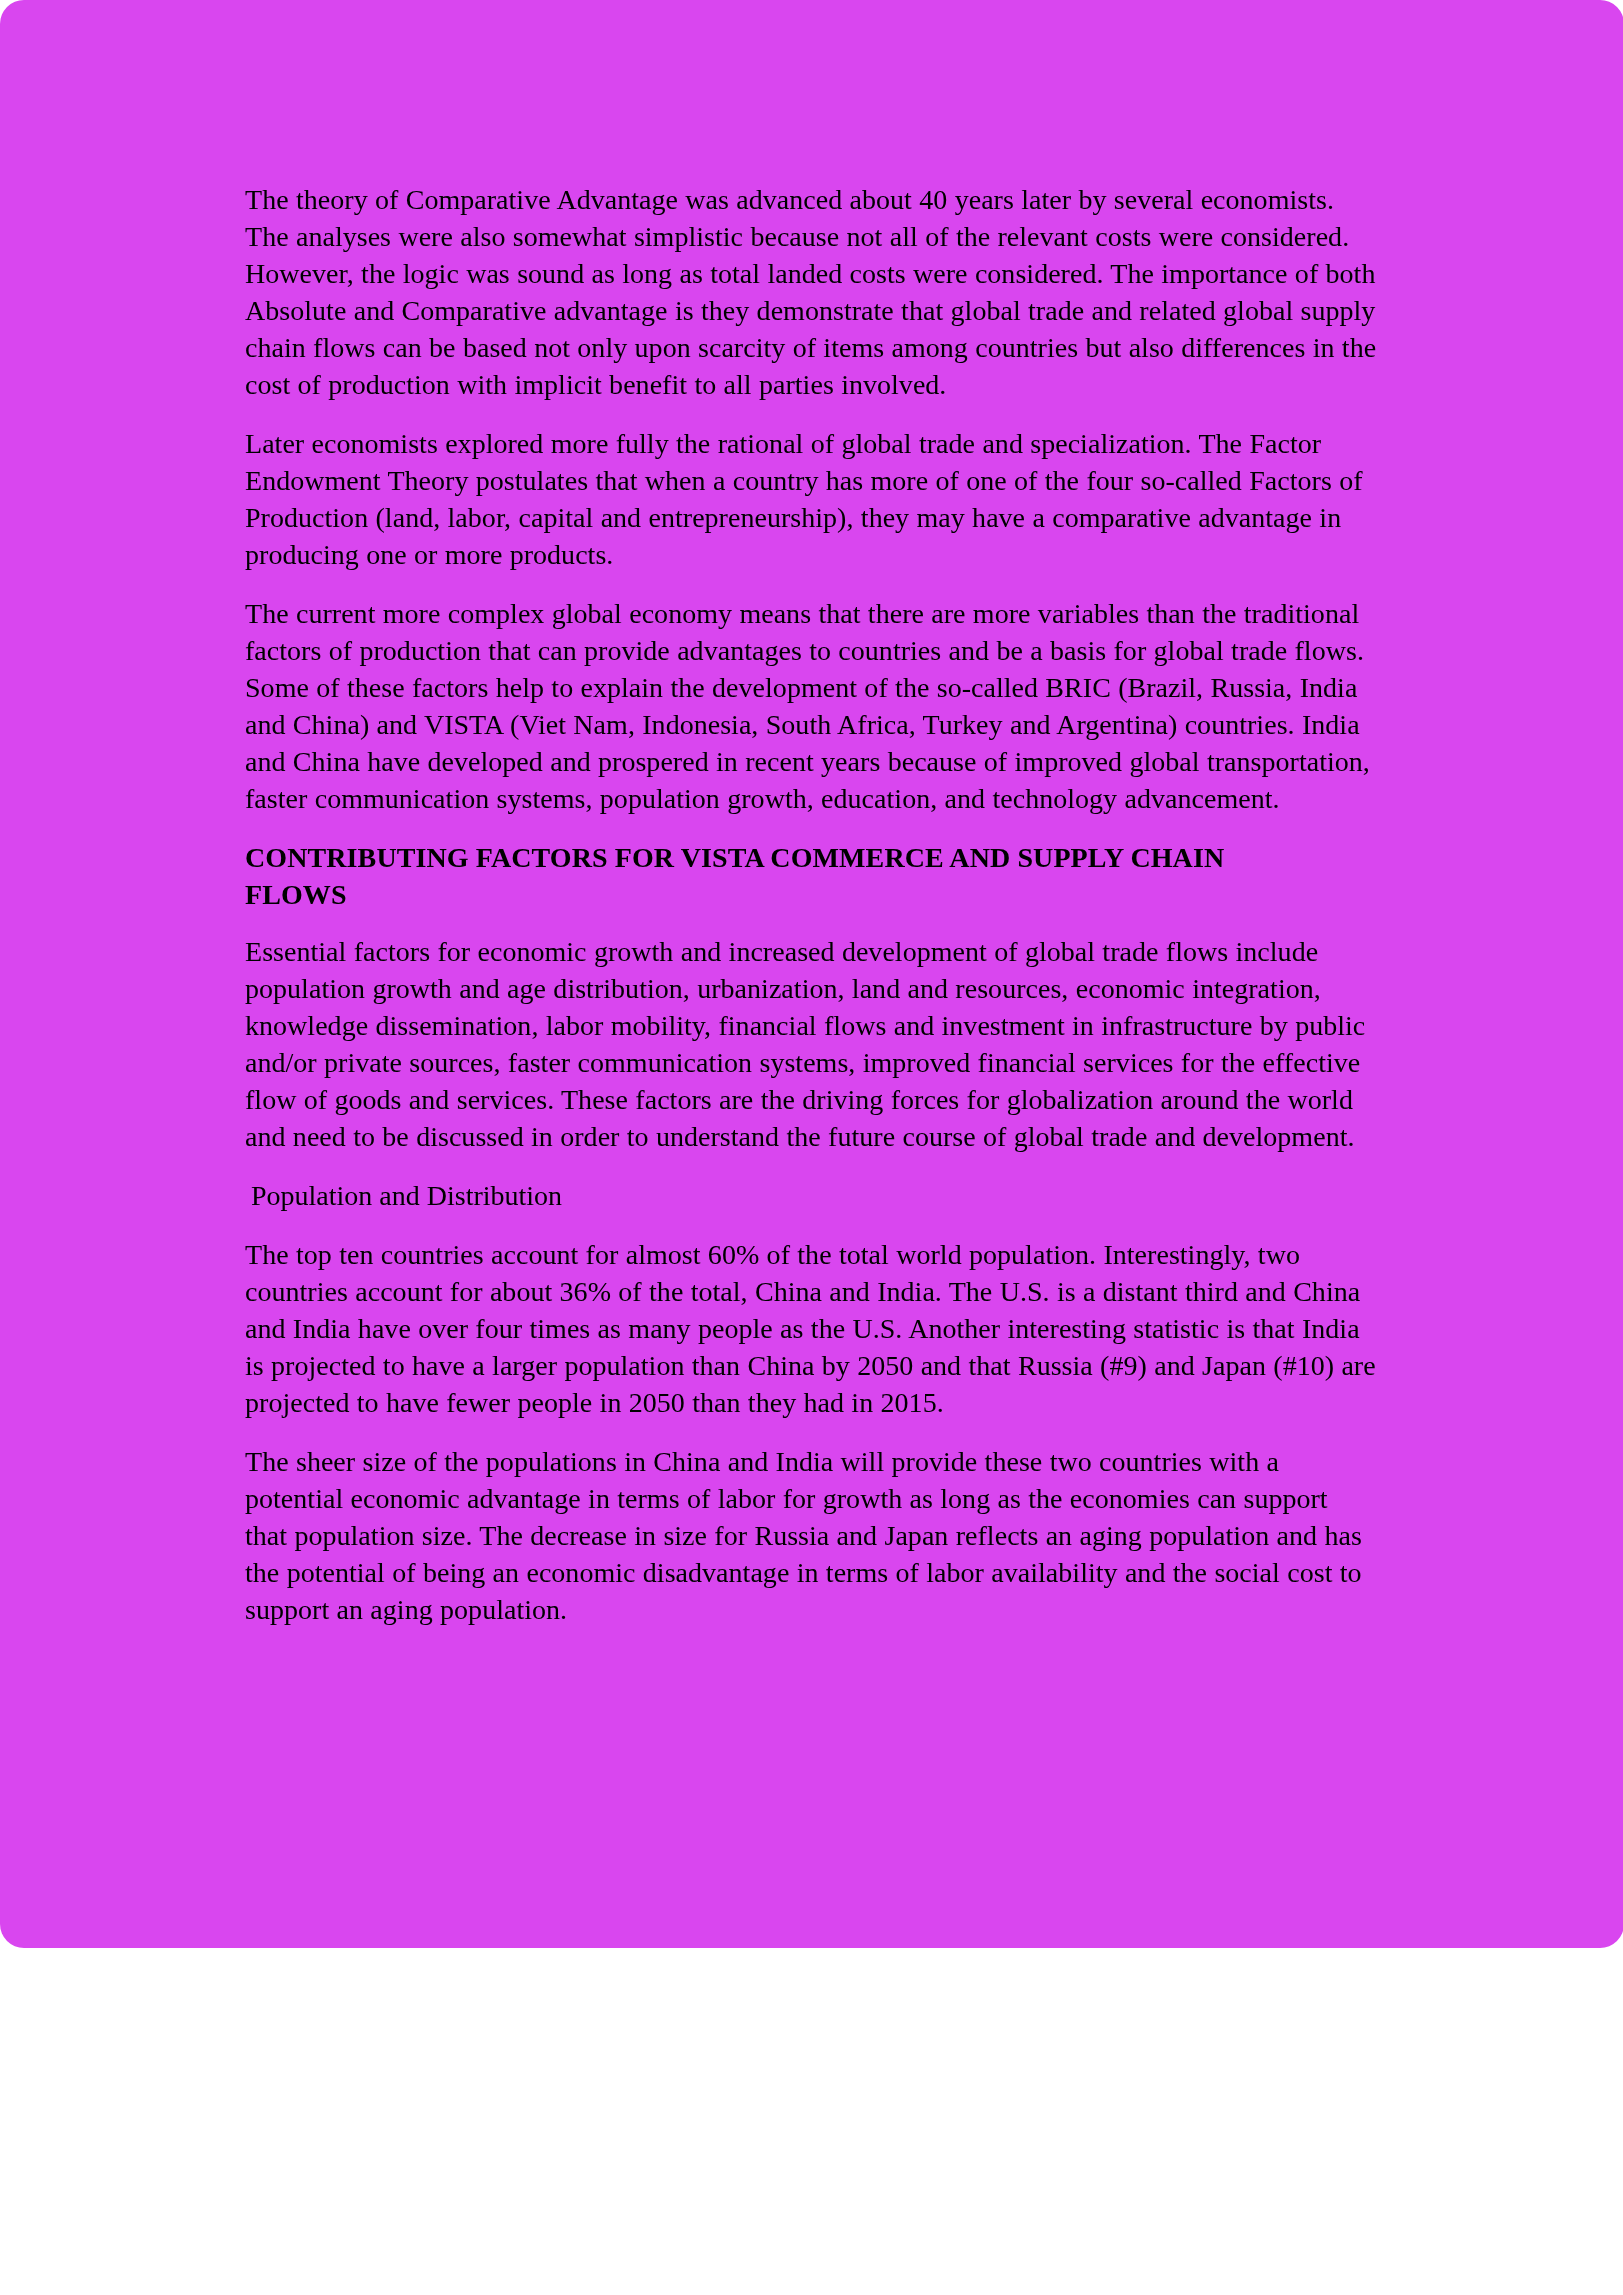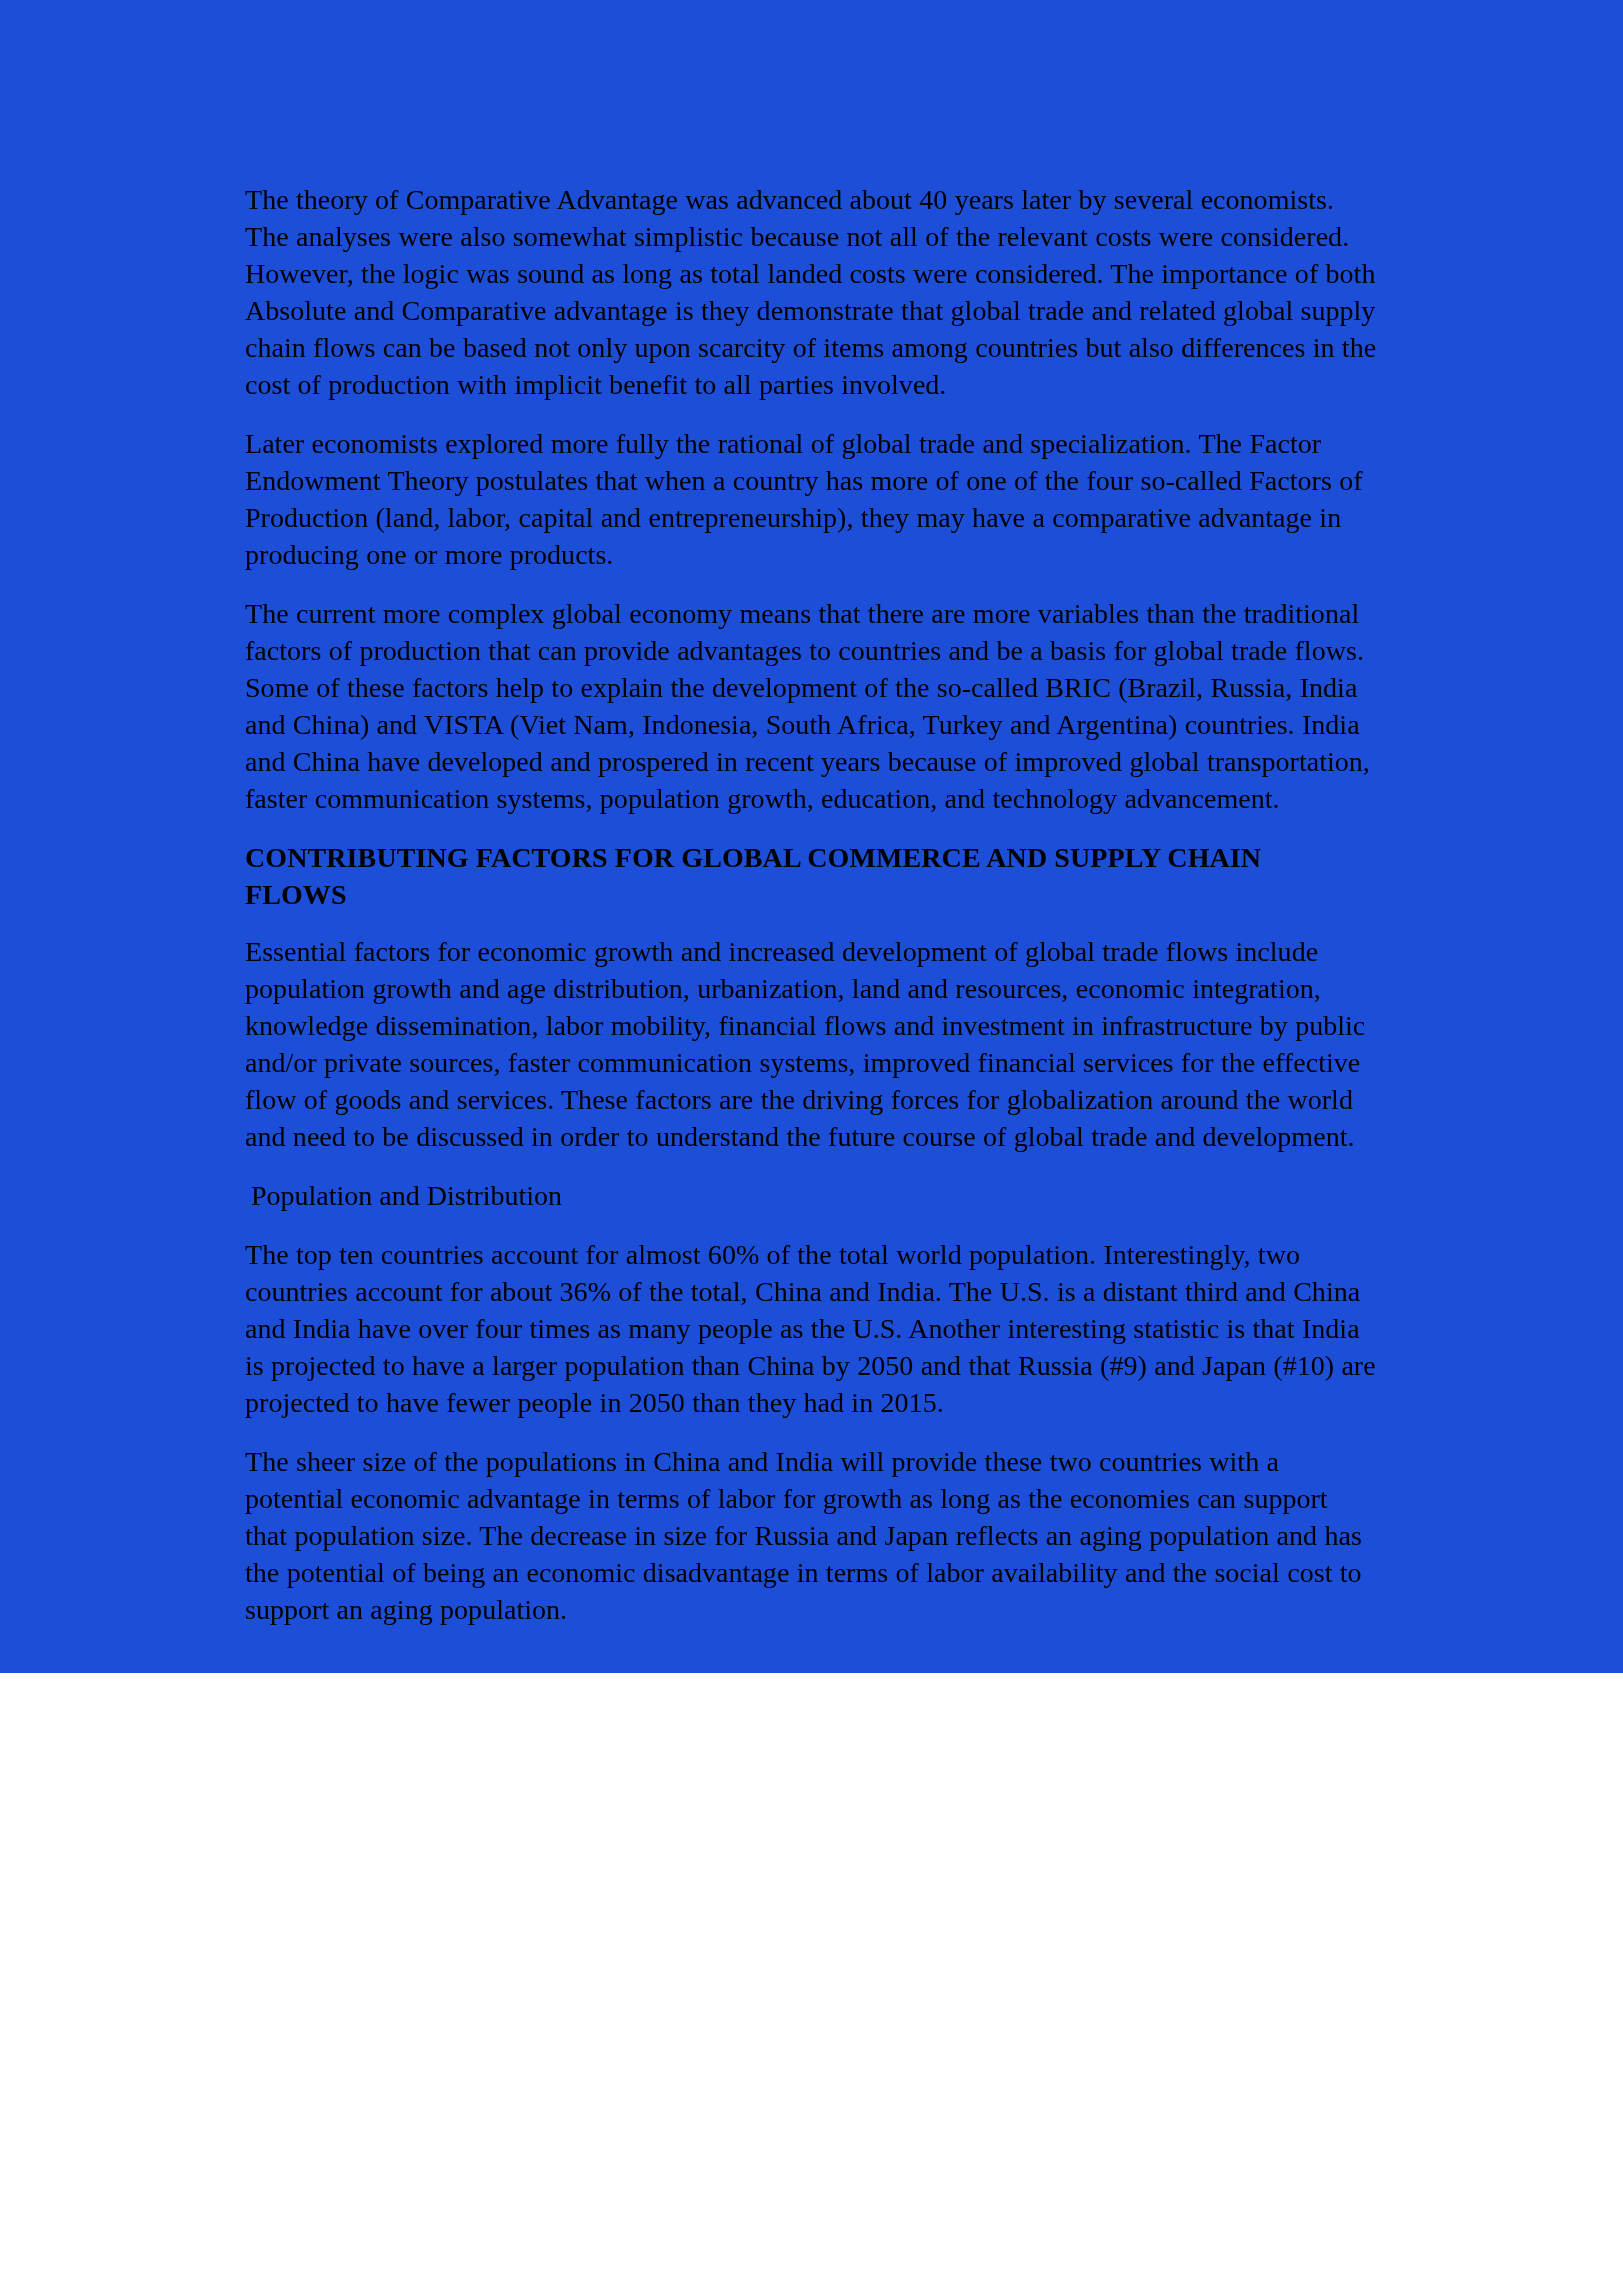--- a/index.html
+++ b/index.html
@@ -7,24 +7,25 @@
     padding: 0;
     background: #ffffff;
   }
   body {
     font-family: "Liberation Serif", "DejaVu Serif", serif;
     color: #000000;
   }
   .page {
     position: relative;
     width: 1624px;
-    height: 1673px;
-    background: #1d4ed8;
+    height: 1948px;
+    background: #d946ef;
     box-sizing: border-box;
     overflow: hidden;
+    border-radius: 24px;
   }
   .content {
     position: absolute;
     left: 245px;
     top: 181px;
     width: 1132px;
   }
   p.body-para {
     margin: 0 0 22px 0;
     font-size: 28px;
@@ -66,21 +67,21 @@
 <div class="page">
 
   <div class="content">
 
     <p class="body-para">The theory of Comparative Advantage was advanced about 40 years later by several economists. The analyses were also somewhat simplistic because not all of the relevant costs were considered. However, the logic was sound as long as total landed costs were considered. The importance of both Absolute and Comparative advantage is they demonstrate that global trade and related global supply chain flows can be based not only upon scarcity of items among countries but also differences in the cost of production with implicit benefit to all parties involved.</p>
 
     <p class="body-para">Later economists explored more fully the rational of global trade and specialization. The Factor Endowment Theory postulates that when a country has more of one of the four so-called Factors of Production (land, labor, capital and entrepreneurship), they may have a comparative advantage in producing one or more products.</p>
 
     <p class="body-para">The current more complex global economy means that there are more variables than the traditional factors of production that can provide advantages to countries and be a basis for global trade flows. Some of these factors help to explain the development of the so-called BRIC (Brazil, Russia, India and China) and VISTA (Viet Nam, Indonesia, South Africa, Turkey and Argentina) countries. India and China have developed and prospered in recent years because of improved global transportation, faster communication systems, population growth, education, and technology advancement.</p>
 
-    <h2 class="section-heading">CONTRIBUTING FACTORS FOR GLOBAL COMMERCE AND SUPPLY CHAIN FLOWS</h2>
+    <h2 class="section-heading">CONTRIBUTING FACTORS FOR VISTA COMMERCE AND SUPPLY CHAIN FLOWS</h2>
 
     <p class="body-para">Essential factors for economic growth and increased development of global trade flows include population growth and age distribution, urbanization, land and resources, economic integration, knowledge dissemination, labor mobility, financial flows and investment in infrastructure by public and/or private sources, faster communication systems, improved financial services for the effective flow of goods and services. These factors are the driving forces for globalization around the world and need to be discussed in order to understand the future course of global trade and development.</p>
 
     <p class="sub-heading">Population and Distribution</p>
 
     <p class="body-para">The top ten countries account for almost 60% of the total world population. Interestingly, two countries account for about 36% of the total, China and India. The U.S. is a distant third and China and India have over four times as many people as the U.S. Another interesting statistic is that India is projected to have a larger population than China by 2050 and that Russia (#9) and Japan (#10) are projected to have fewer people in 2050 than they had in 2015.</p>
 
     <p class="body-para">The sheer size of the populations in China and India will provide these two countries with a potential economic advantage in terms of labor for growth as long as the economies can support that population size. The decrease in size for Russia and Japan reflects an aging population and has the potential of being an economic disadvantage in terms of labor availability and the social cost to support an aging population.</p>
 
   </div>

